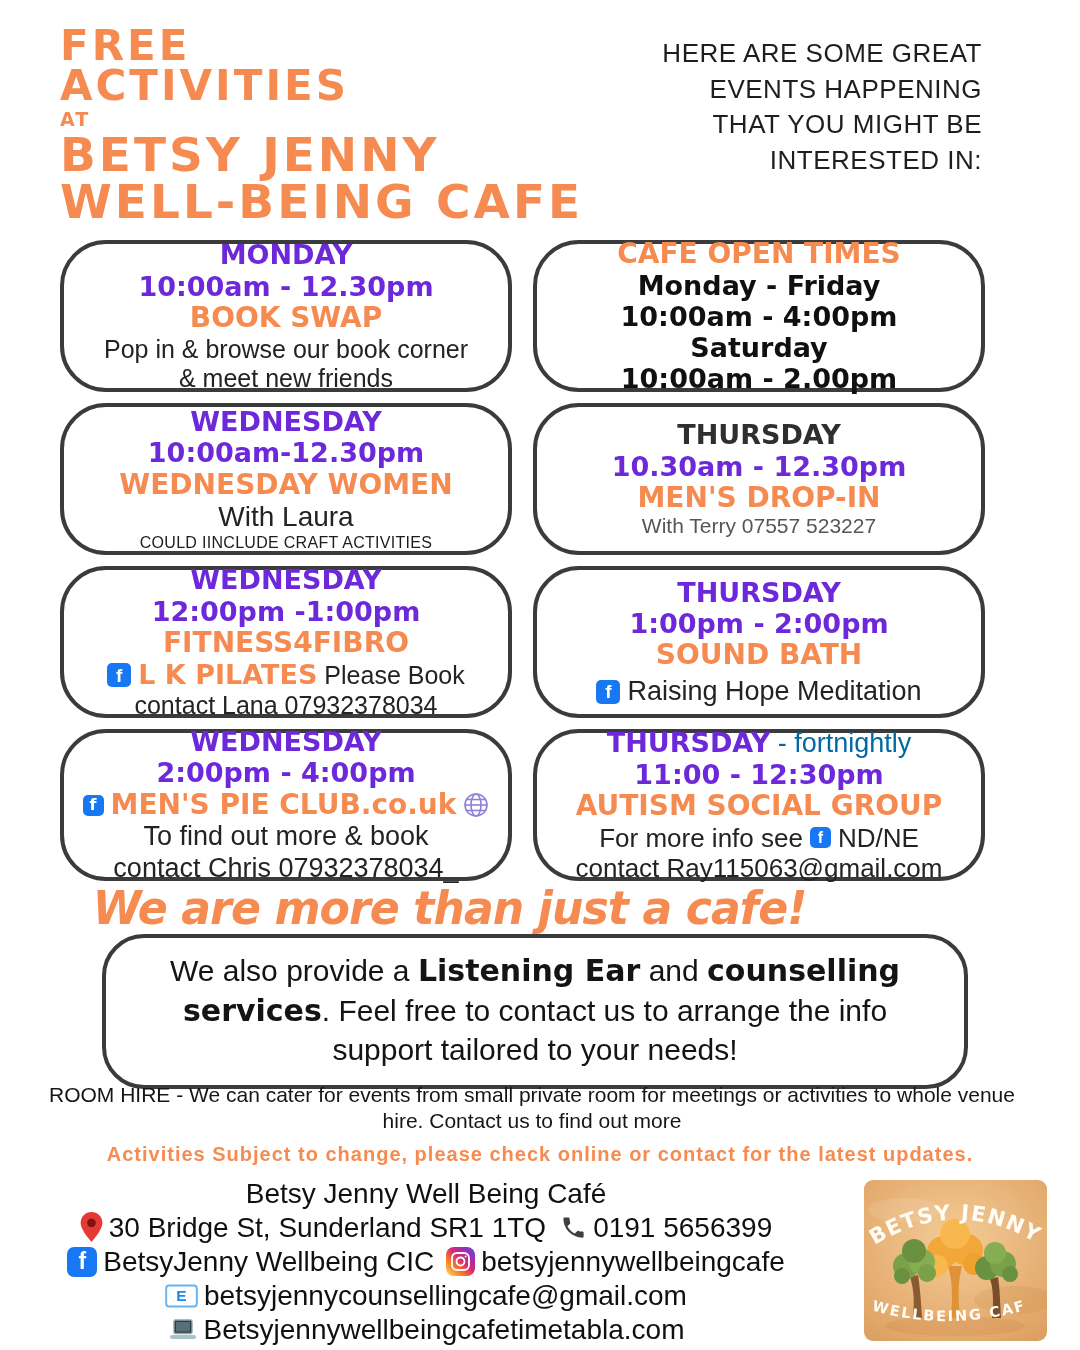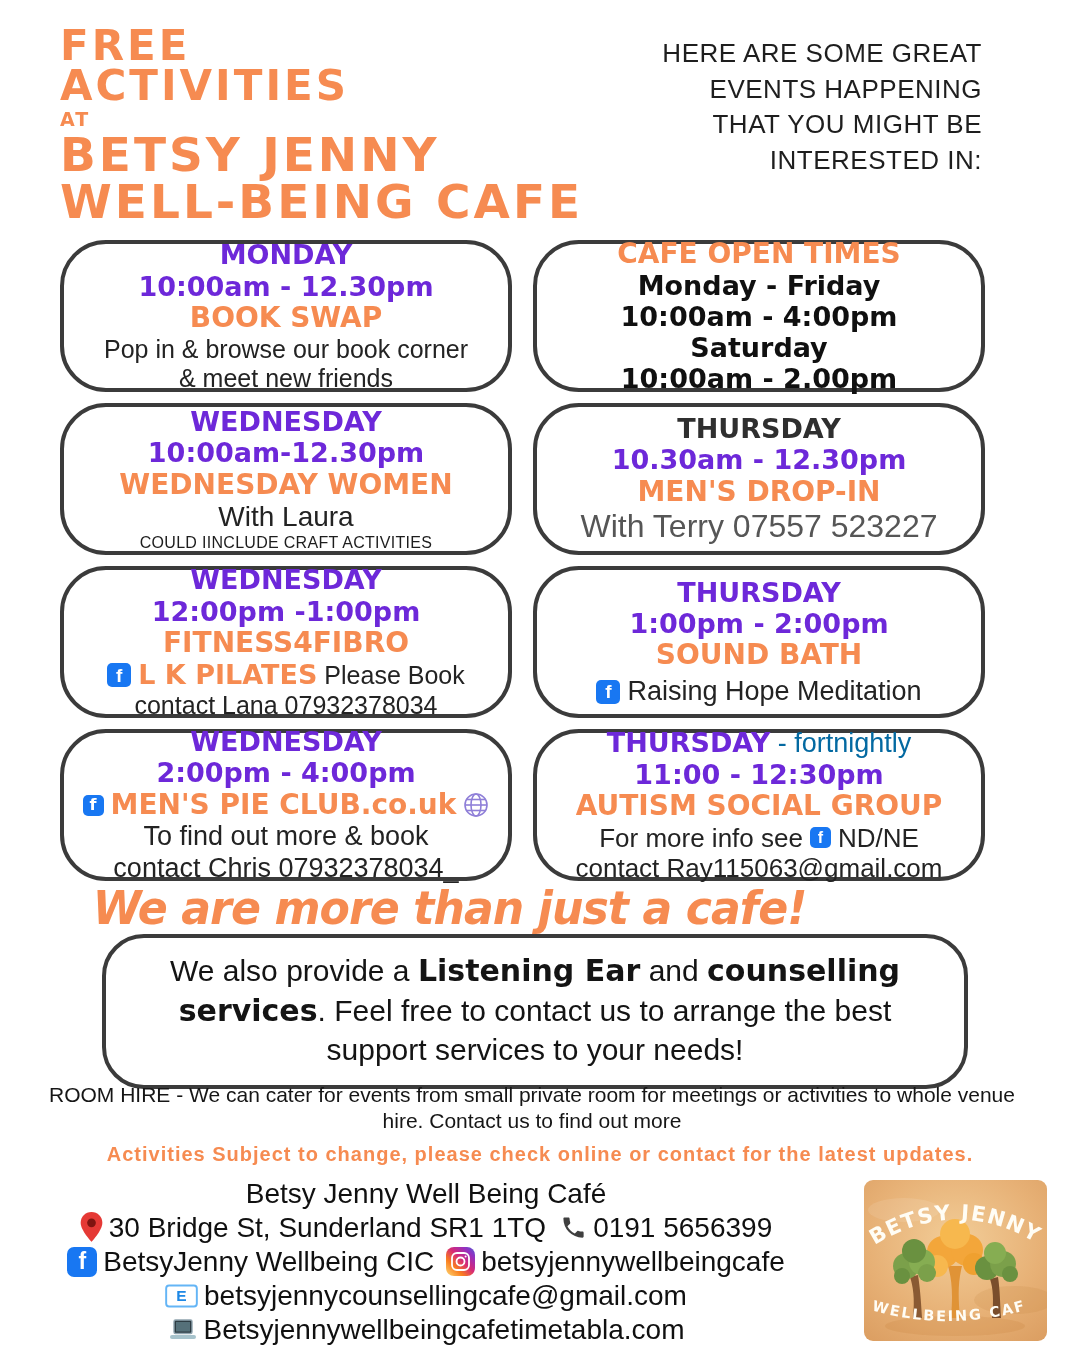--- a/index.html
+++ b/index.html
@@ -30,21 +30,21 @@
   }
   .card{
     box-sizing:border-box;border:4px solid var(--border);border-radius:46px;background:#fff;
     display:flex;flex-direction:column;justify-content:center;align-items:center;
     text-align:center;padding:4px 14px;line-height:1.16;
   }
   .day,.time{font-size:27px;font-weight:bold;color:#6d28d9;}
   .day-suffix{font-weight:normal;font-family:"Liberation Sans",sans-serif;color:#0369a1;}
   .etitle{font-size:28px;font-weight:bold;color:var(--accent);}
   .desc{font-size:25px;color:#232323;font-family:"Liberation Sans",sans-serif;line-height:1.16;}
-  .desc-gray{color:#565656;font-size:32px;}
+  .desc-gray{color:#565656;font-size:21px;}
   .tiny{font-size:16px;color:#1d1d1d;font-family:"Liberation Sans",sans-serif;letter-spacing:.3px;}
   .bold-line{font-size:27px;font-weight:bold;color:#101010;line-height:1.15;}
   .inline-row{display:flex;align-items:center;justify-content:center;gap:7px;}
   .orange-inline{color:var(--accent);font-weight:bold;}
   
   .fb{
     display:inline-flex;width:24px;height:24px;border-radius:5px;background:#1877f2;
     color:#fff;font-weight:bold;font-size:19px;align-items:center;justify-content:center;
     flex:0 0 auto;line-height:1;
   }
@@ -193,21 +193,21 @@
       </div>
       <div class="desc" style="font-size:26px;">contact Ray115063@gmail.com</div>
     </div>
   </div>
 
   <div class="more-heading">
     <span>We are more than just a cafe!</span>
   </div>
 
   <div class="listen-box">
-    <span>We also provide a </span><b>Listening Ear</b><span> and </span><b>counselling services</b><span>. Feel free to contact us to arrange the best support services to your needs!</span>
+    <span>We also provide a </span><b>Listening Ear</b><span> and </span><b>counselling services</b><span>. Feel free to contact us to arrange the info support tailored to your needs!</span>
   </div>
 
   <div class="room-hire">ROOM HIRE - We can cater for events from small private room for meetings or activities to whole venue hire. Contact us to find out more</div>
   <div class="updates">Activities Subject to change, please check online or contact for the latest updates.</div>
 
   <div class="footer">
     <div class="f-line f-name">
       <span>Betsy Jenny Well Being Café</span>
     </div>
     <div class="f-line">

